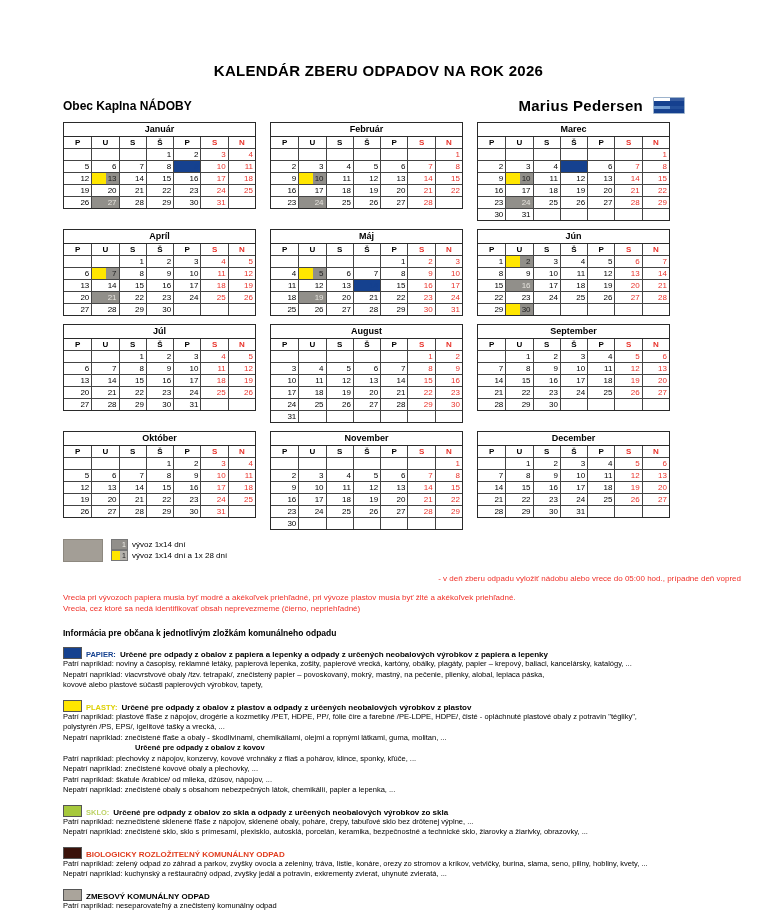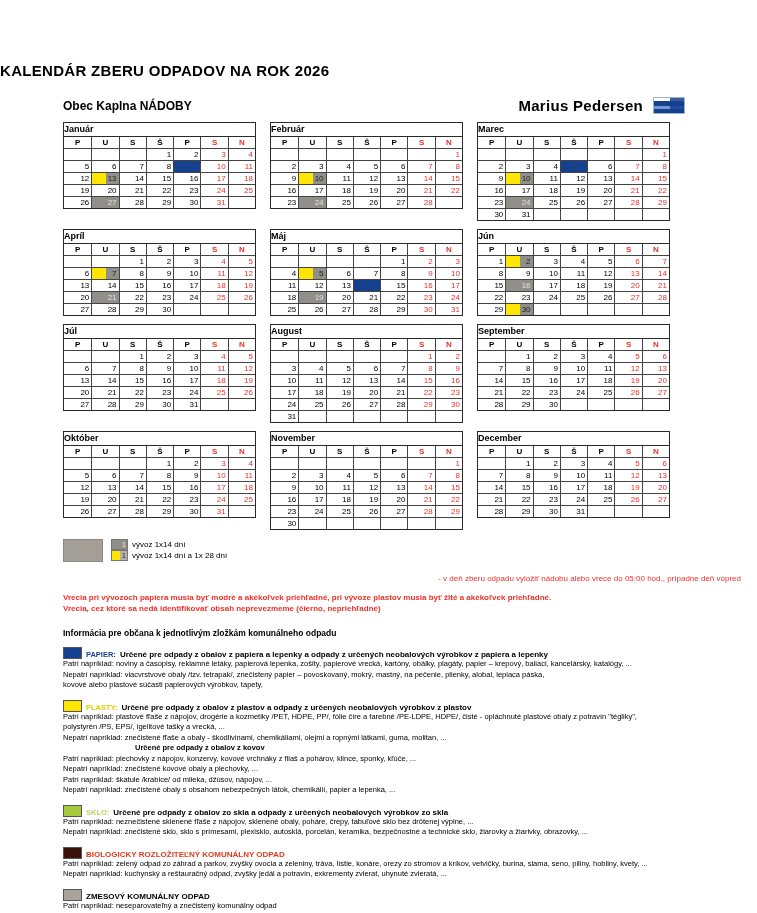--- a/index.html
+++ b/index.html
@@ -1,32 +1,32 @@
 <!DOCTYPE html>
 <html><head>
 <meta charset="utf-8">
 <style>
   html,body{margin:0;padding:0;background:#e8e8e8;}
   .page{position:relative;width:757px;height:913px;background:#fff;margin:0 auto;
         font-family:"Liberation Sans", sans-serif;color:#000;overflow:hidden;}
-  .title{margin:0;padding-top:62px;text-align:left;font-size:15px;font-weight:bold;letter-spacing:.3px;}
+  .title{margin:0;padding-top:62px;text-align:center;font-size:15px;font-weight:bold;letter-spacing:.3px;}
   .subhead{display:flex;justify-content:space-between;align-items:center;margin:18px 72px 0 63px;text-align:center;}
   .muni{font-size:12px;font-weight:bold;}
   .brandwrap{display:flex;align-items:center;gap:10px;}
   .brandname{font-size:15px;font-weight:bold;letter-spacing:.3px;}
   .logo{width:30px;height:15px;display:inline-block;border:1px solid #9db3cc;
         background:linear-gradient(180deg,
           #ffffff 0 20%, #15418f 20% 55%, #6f9bd1 55% 75%, #15418f 75% 100%);
         background-color:#15418f;border-radius:1px;
         box-shadow:inset -14px 0 0 0 rgba(21,65,143,.85);}
   
   .months{display:grid;grid-template-columns:repeat(3,193px);column-gap:14px;row-gap:8px;
           align-items:start;margin:8px 0 0 63px;}
   .month{border:1.5px solid #2a2a2a;background:#fff;}
-  .m-title{font-weight:bold;font-size:9px;height:13px;line-height:13px;
+  .m-title{font-weight:bold;font-size:9px;text-align:center;height:13px;line-height:13px;
            border-bottom:1px solid #2a2a2a;}
   .m-grid{display:grid;grid-template-columns:repeat(7,1fr);}
   .m-cell{border-left:1px solid #444;border-top:1px solid #444;height:11px;
           font-size:8px;line-height:11px;overflow:hidden;}
   .m-cell:nth-child(7n+1){border-left:none;}
   .m-grid .m-cell:nth-child(-n+7){border-top:none;}
   .m-head{text-align:center;font-weight:bold;}
   .m-day{text-align:right;padding-right:2px;}
   .red{color:#e8322a;}
   .hl-paper{background:#15418f;color:#15418f;}
@@ -36,21 +36,21 @@
   .legend{display:flex;gap:8px;margin:9px 0 0 63px;align-items:flex-start;}
   .legend-big-swatch{width:38px;height:21px;background:#a39e96;border:1px solid #8d887f;}
   .legend-line{display:flex;align-items:center;gap:4px;height:11px;}
   .legend-marker{width:14px;height:9px;font-size:7px;line-height:9px;text-align:right;
                  padding-right:1px;border:.5px solid #777;color:#222;}
   .legend-marker.mixed{background:#918f8a;color:#efede8;}
   .legend-marker.plastic_mixed{background:linear-gradient(90deg,#ffe600 0 52%,#b5b2ac 52% 100%);}
   .legend-text{font-size:8px;}
   
   .note-red{margin:12px 16px 0 63px;font-size:8px;font-weight:normal;color:#f03028;text-align:right;}
-  .note-red2{margin:9px 0 0 63px;font-size:8px;font-weight:bold;color:#f03028;line-height:11px;}
+  .note-red2{margin:9px 0 0 63px;font-size:8px;font-weight:normal;color:#f03028;line-height:11px;}
   .info-heading{margin:14px 0 0 63px;font-size:8.5px;font-weight:bold;}
   
   #sections{margin:2px 4px 0 63px;}
   .section{margin-top:9px;}
   .sec-head{display:flex;align-items:flex-end;gap:4px;height:12px;}
   .sec-swatch{width:17px;height:10px;border:1px solid #555;flex:0 0 auto;}
   .sec-label{font-size:7.5px;font-weight:bold;}
   .sec-title{font-size:8px;font-weight:bold;}
   .sec-line{font-size:7.5px;line-height:10.5px;white-space:nowrap;}
   .sec-line.bold{font-weight:bold;}

